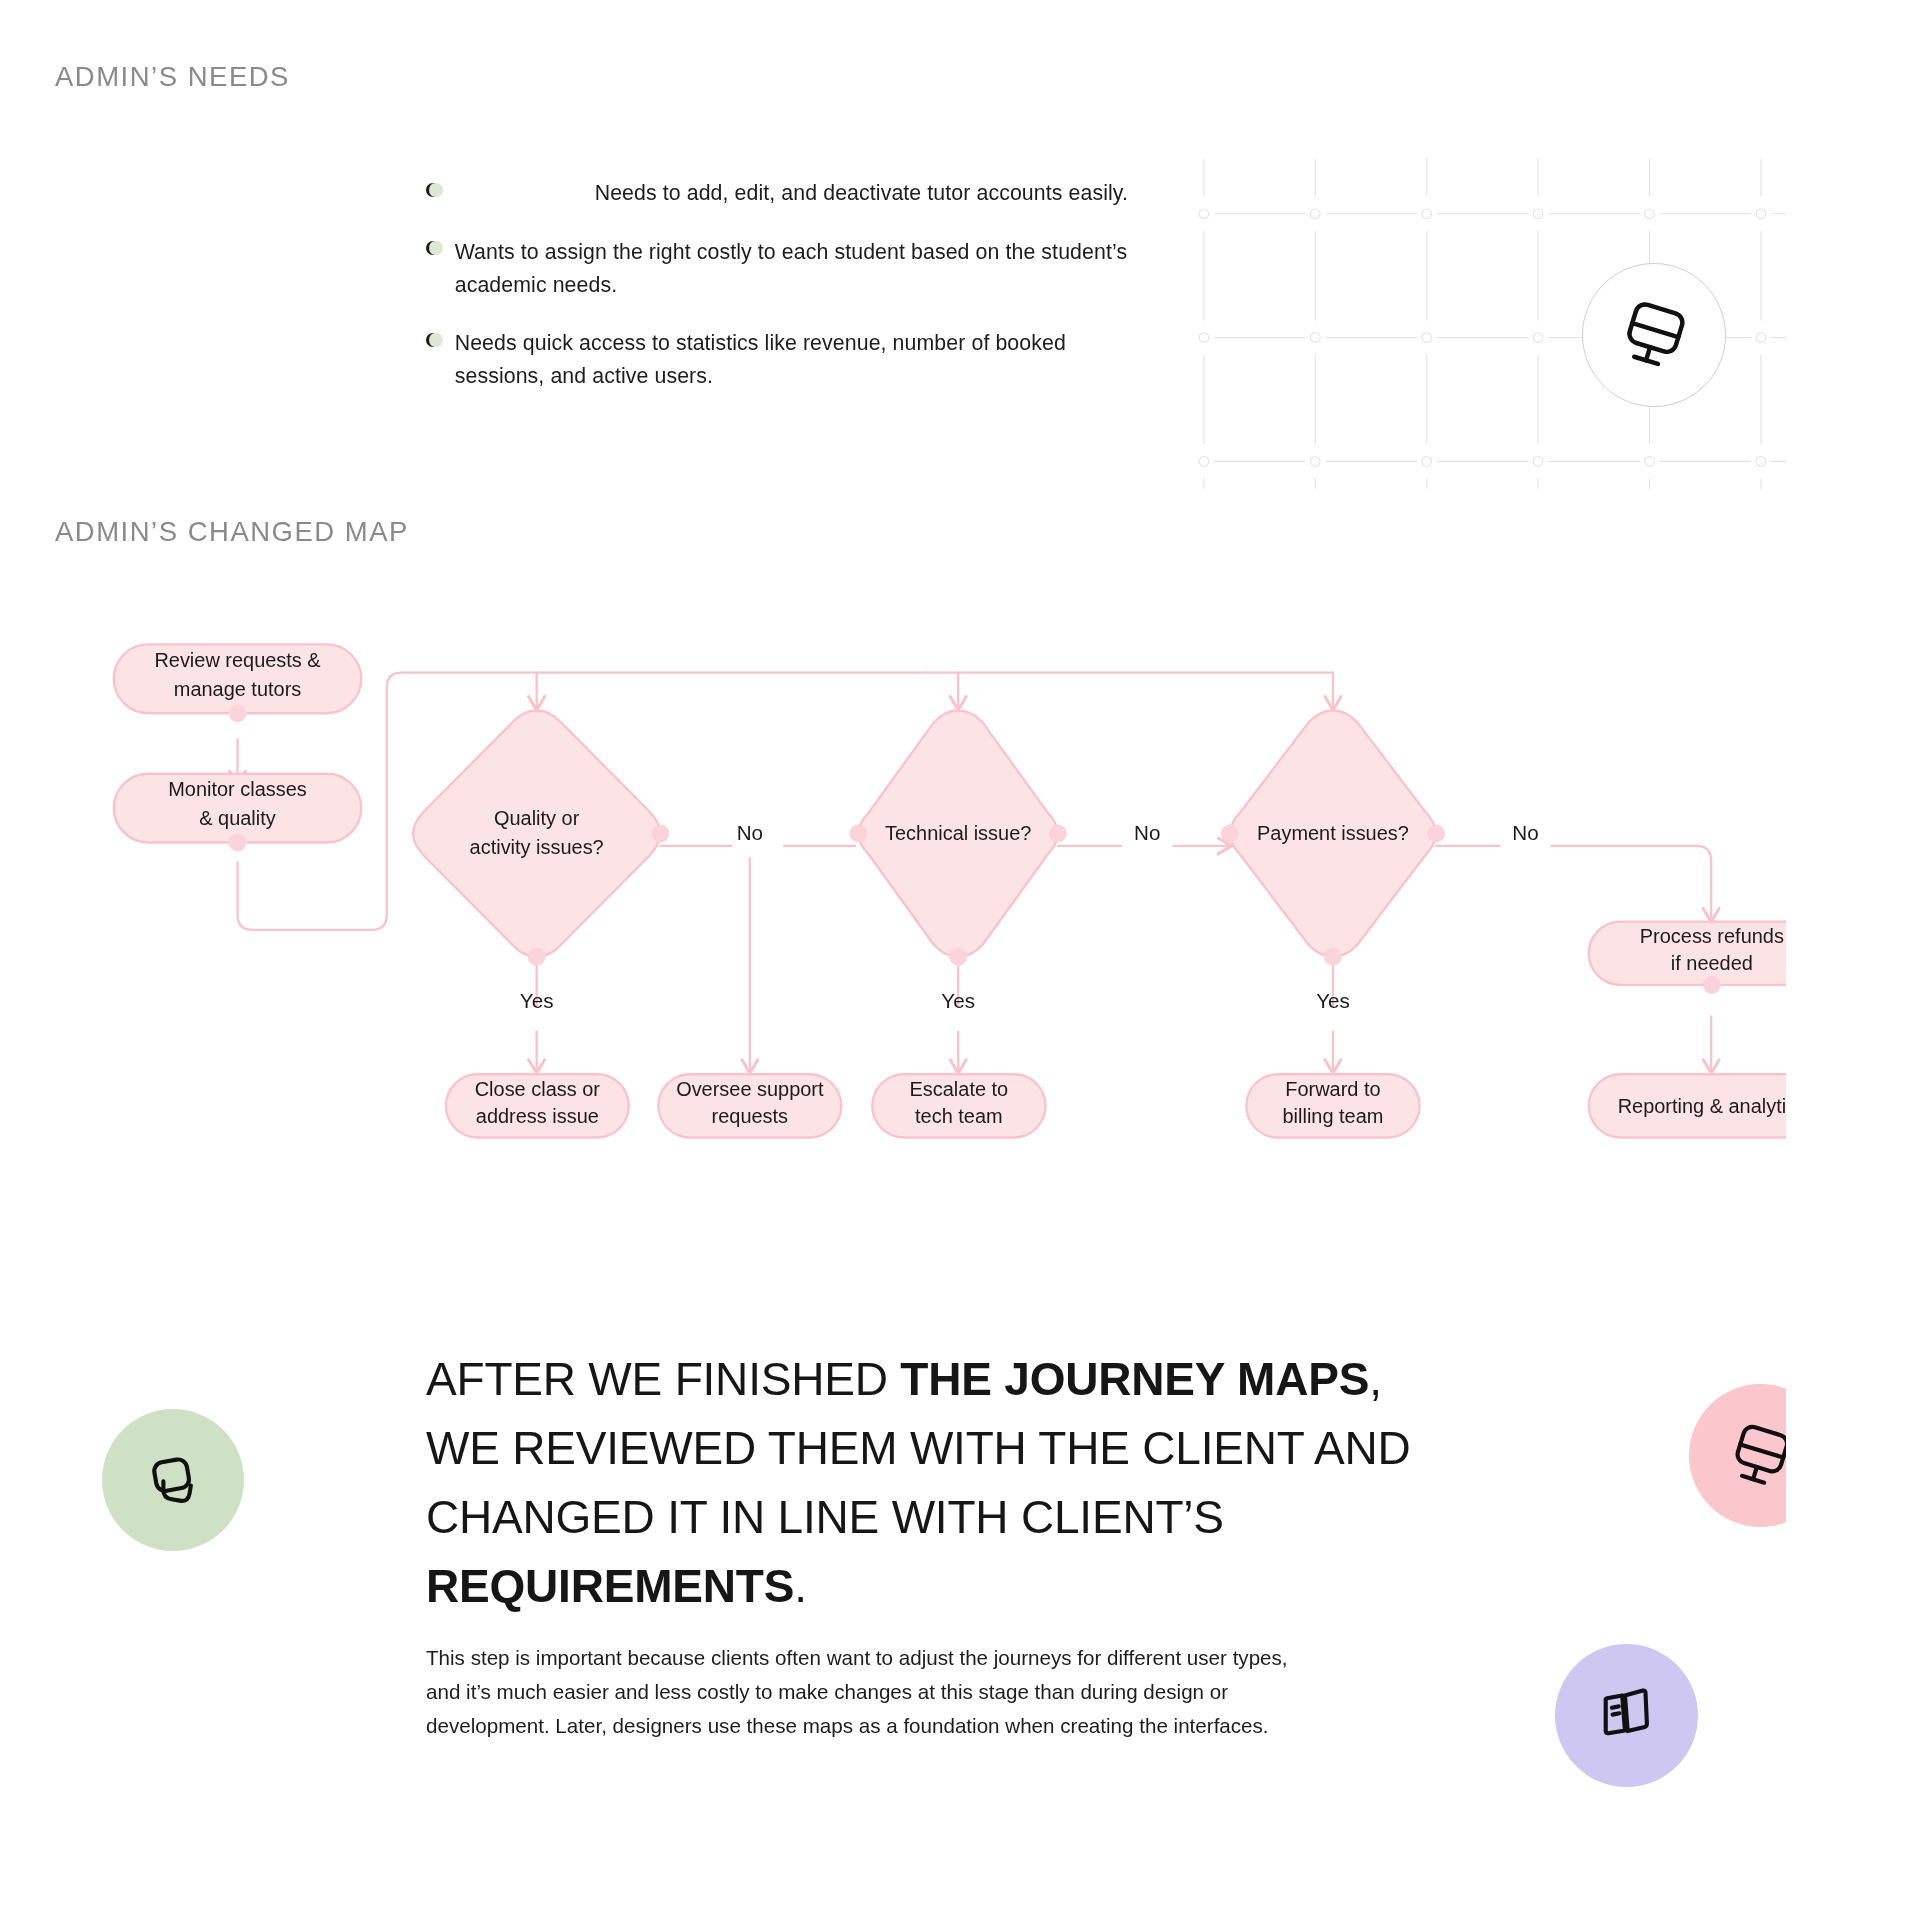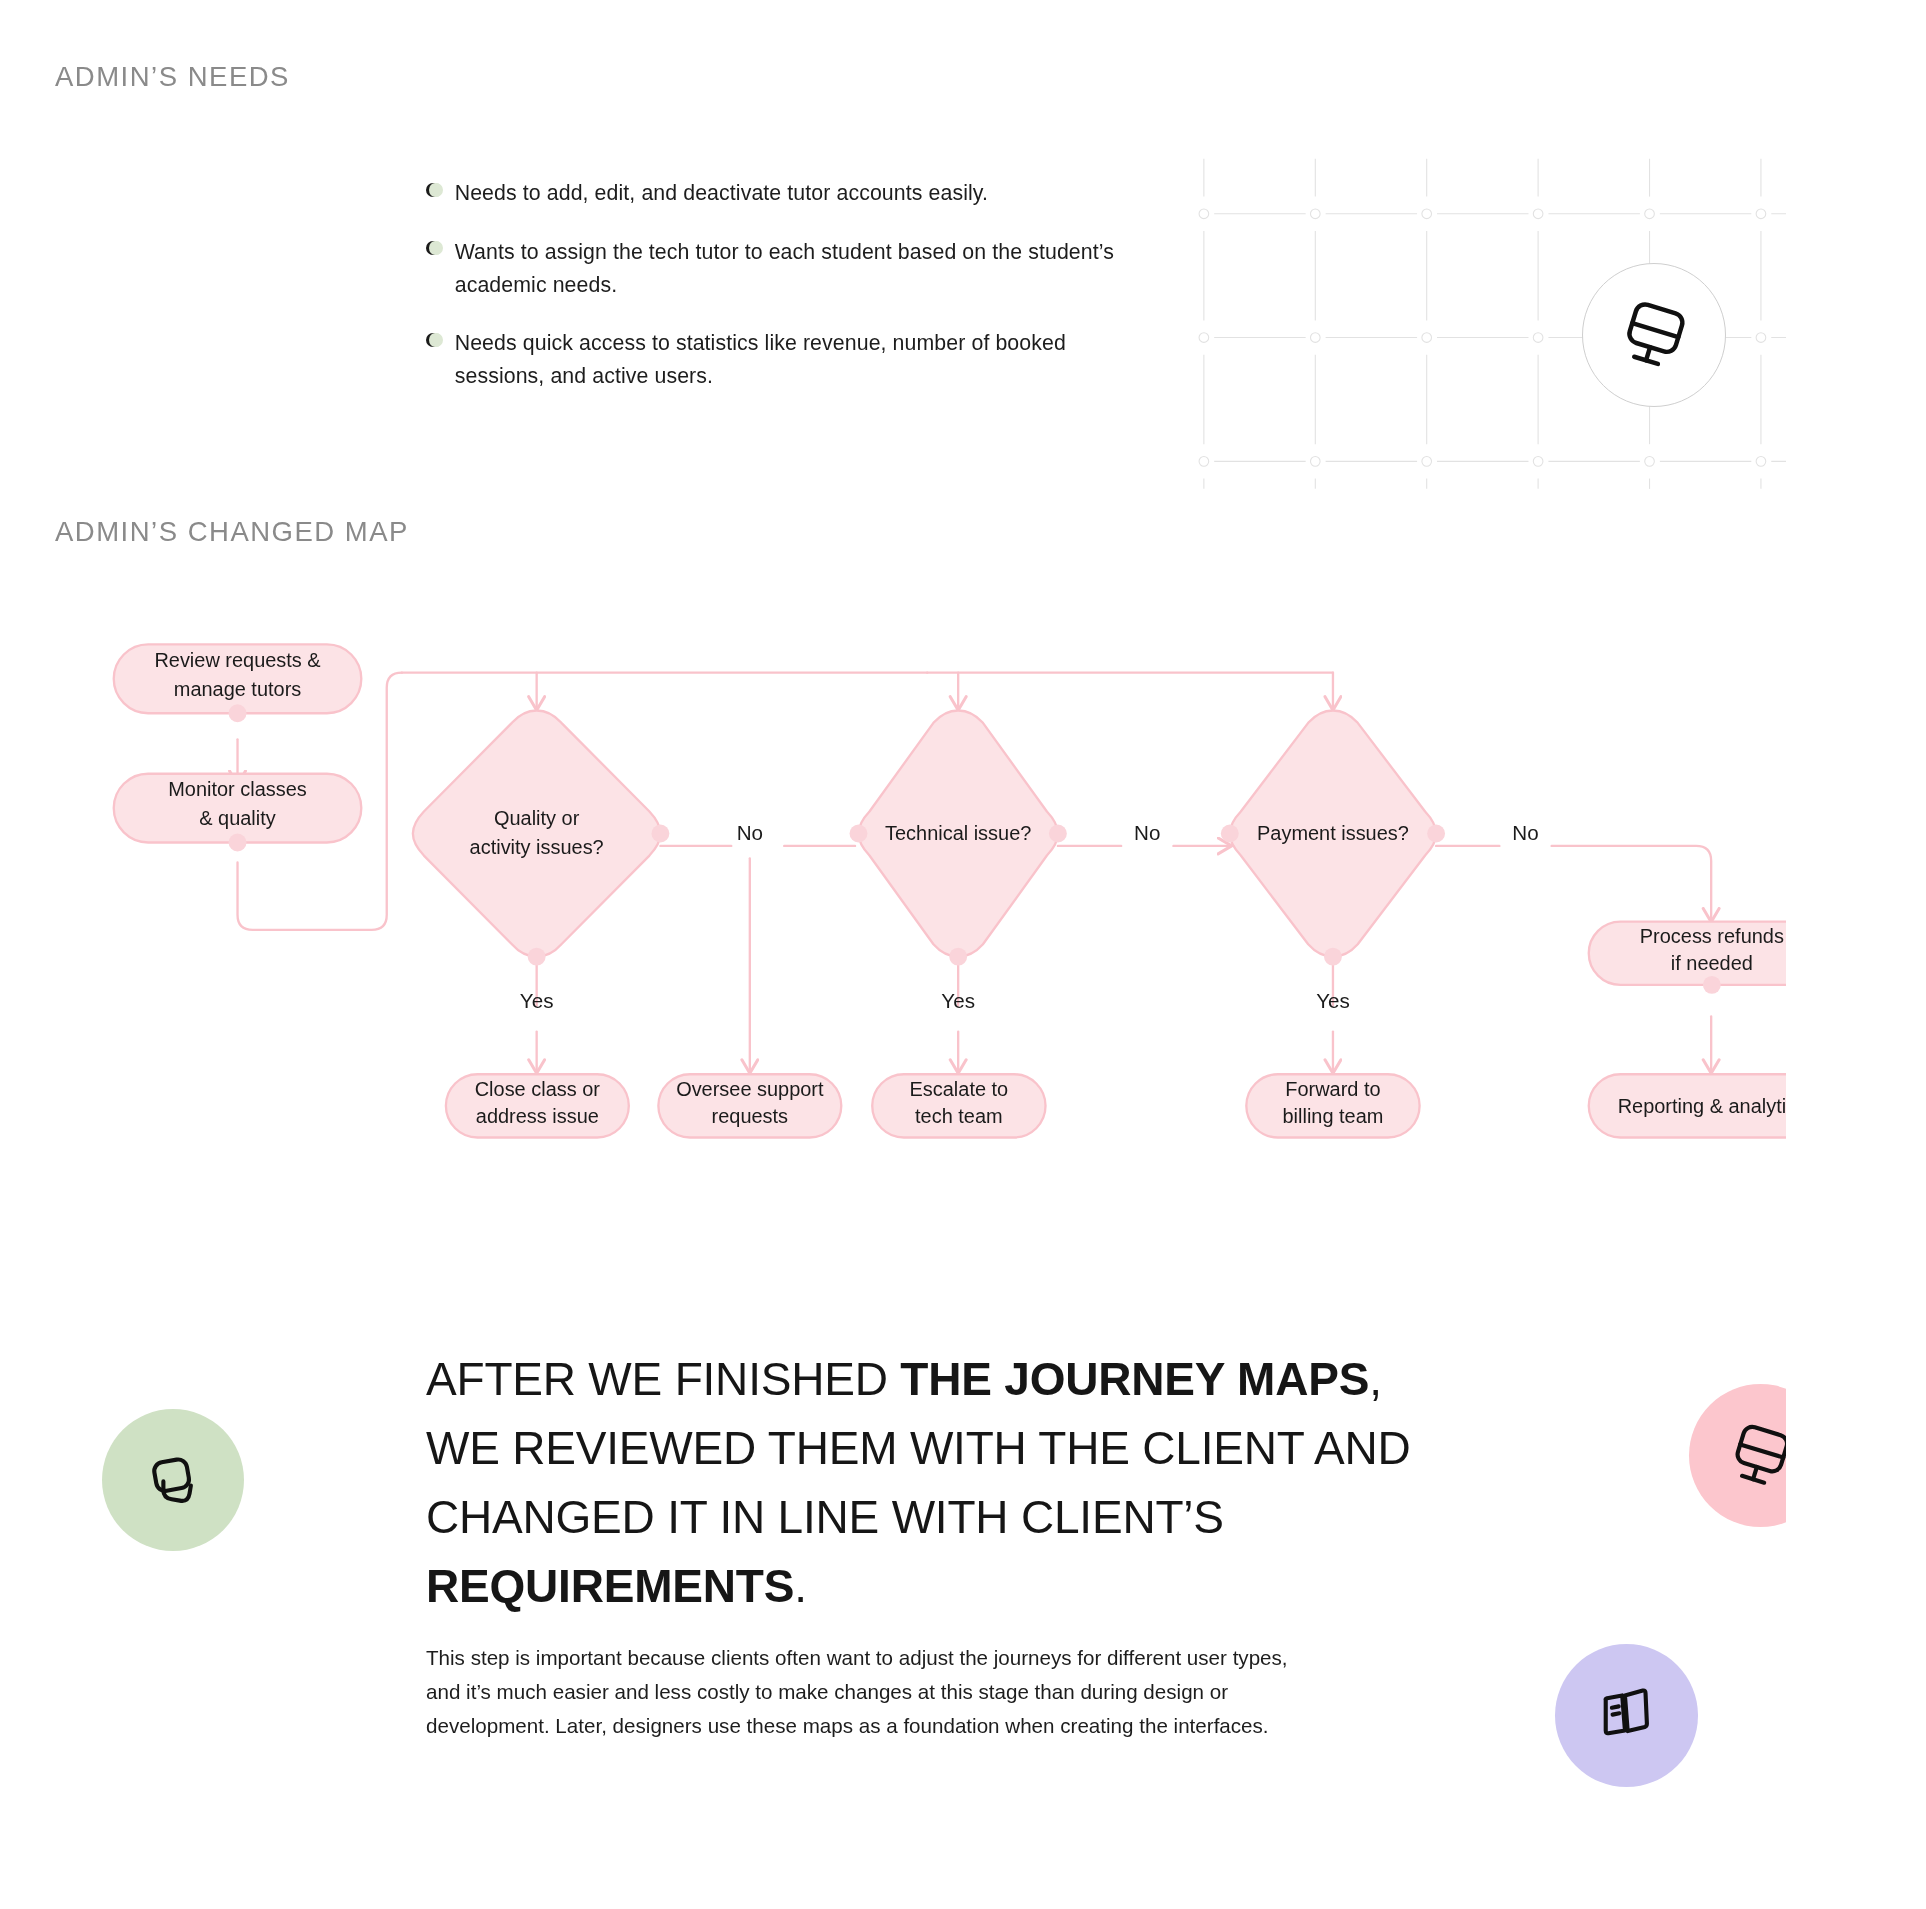--- a/index.html
+++ b/index.html
@@ -33,20 +33,21 @@
   #needs-list {
     position: absolute;
     left: 426px;
     top: 177px;
     width: 702px;
   }
   .need-item {
     display: flex;
     align-items: flex-start;
     margin-bottom: 25.5px;
+    justify-content: space-between;
   }
   .need-bullet {
     position: relative;
     flex: 0 0 auto;
     width: 17px; height: 17px;
     margin-top: 5.5px;
     margin-right: 11.7px;
   }
   .need-bullet .disc {
     position: absolute;
@@ -156,21 +157,21 @@
           <span class="crescent-cut"></span>
       </span>
       <span class="need-text">Needs to add, edit, and deactivate tutor accounts easily.</span>
     </div>
     <div class="need-item">
       <span class="need-bullet">
         <span class="disc"></span>
           <span class="crescent"></span>
           <span class="crescent-cut"></span>
       </span>
-      <span class="need-text">Wants to assign the tech tutor to each student based on the student’s academic needs.</span>
+      <span class="need-text">Wants to assign the right costly to each student based on the student’s academic needs.</span>
     </div>
     <div class="need-item">
       <span class="need-bullet">
         <span class="disc"></span>
           <span class="crescent"></span>
           <span class="crescent-cut"></span>
       </span>
       <span class="need-text">Needs quick access to statistics like revenue, number of booked sessions, and active users.</span>
     </div>
   </div>

